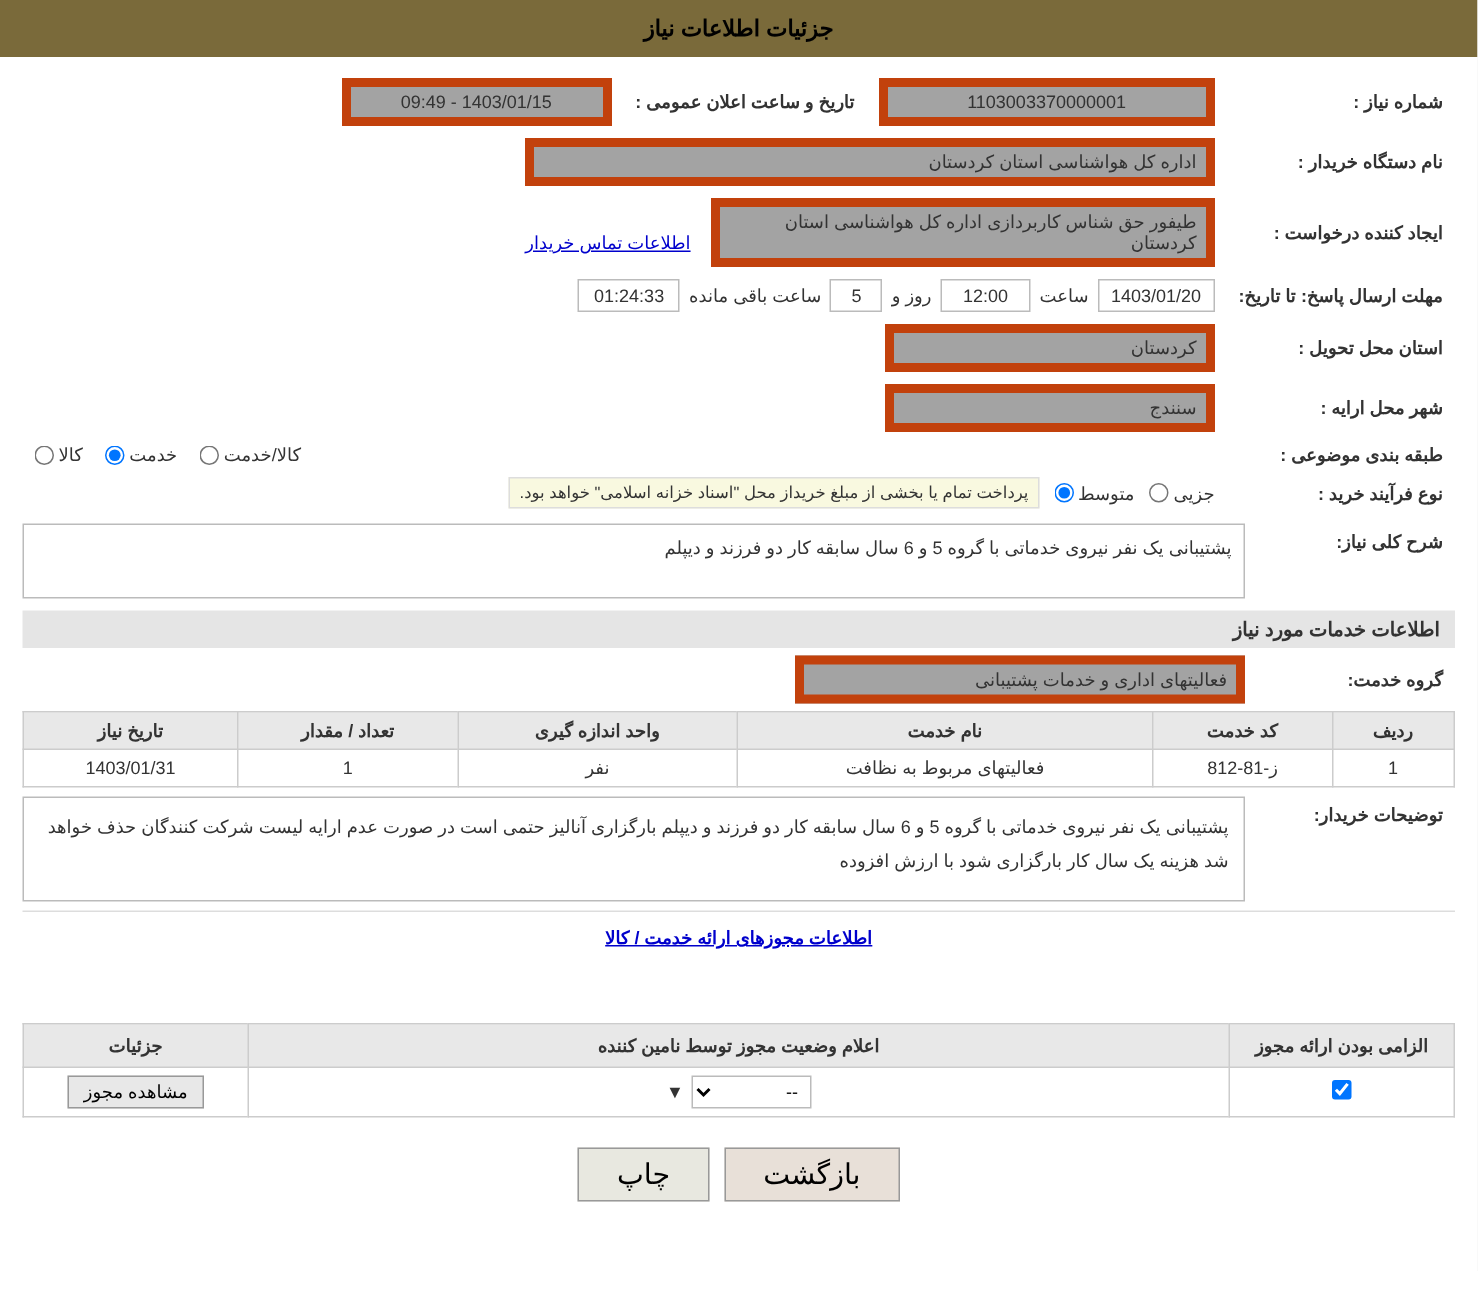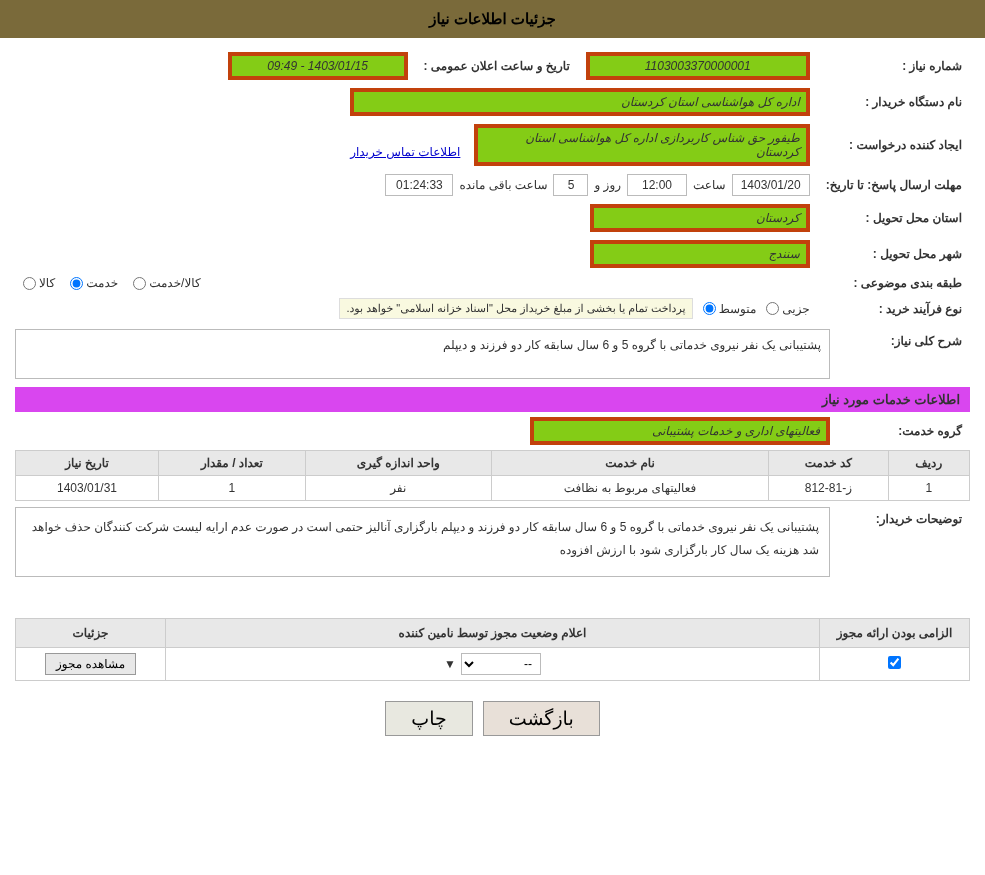--- a/index.html
+++ b/index.html
@@ -21,21 +21,21 @@
       color: #000000;
       text-align: center;
       padding: 10px;
       font-size: 15px;
       font-weight: bold;
     }
     .content-area {
       padding: 10px 15px;
     }
     .section-title {
-      background: #d946ef;
+      background: #e5e5e5;
       color: #333;
       font-weight: bold;
       font-size: 13px;
       padding: 5px 10px;
       margin: 8px 0 5px 0;
       text-align: right;
     }
     .info-table {
       width: 100%;
       border-collapse: collapse;
@@ -48,26 +48,25 @@
       text-align: right;
       color: #333;
       font-weight: bold;
       white-space: nowrap;
       width: 140px;
     }
     .value-cell {
       text-align: right;
     }
     .input-box {
-      border: 4px solid #c2410c;
-      background: #84cc16;
+      border: 6px solid #c2410c;
+      background: #a3a3a3;
       padding: 3px 6px;
       min-height: 22px;
       display: inline-block;
-      font-style: italic;
     }
     .input-medium {
       width: 200px;
     }
     .link-blue {
       color: #0000cc;
       text-decoration: underline;
       cursor: pointer;
     }
     .date-field {
@@ -248,21 +247,21 @@
           </div>
         </td>
       </tr>
       <tr>
         <td class="label-cell">استان محل تحویل :</td>
         <td class="value-cell" colspan="3">
           <div class="input-box input-medium" style="width:220px;">کردستان</div>
         </td>
       </tr>
       <tr>
-        <td class="label-cell">شهر محل تحویل :</td>
+        <td class="label-cell">شهر محل ارایه :</td>
         <td class="value-cell" colspan="3">
           <div class="input-box input-medium" style="width:220px;">سنندج</div>
         </td>
       </tr>
       <tr>
         <td class="label-cell">طبقه بندی موضوعی :</td>
         <td class="value-cell" colspan="3">
           <div class="radio-group" style="justify-content:flex-start; direction:rtl;">
             <label class="radio-item">
               <span>کالا</span>
@@ -337,20 +336,23 @@
       </tbody>
     </table>
 
     <div style="display:flex; align-items:flex-start; margin:6px 0;">
       <div class="col-label">توضیحات خریدار:</div>
       <div style="flex:1;">
         <div class="buyer-note">پشتیبانی یک نفر نیروی خدماتی با گروه 5 و 6 سال سابقه کار دو فرزند و دیپلم بارگزاری آنالیز حتمی است در صورت عدم ارایه لیست شرکت کنندگان حذف خواهد شد هزینه یک سال کار بارگزاری شود با ارزش افزوده</div>
       </div>
     </div>
 
+    <div style="text-align:center; padding:5px 0; border-top:1px solid #ddd; margin:5px 0;">
+      <span class="section-link">اطلاعات مجوزهای ارائه خدمت / کالا</span>
+    </div>
 
     <div style="height:30px;"></div>
 
     <table class="permit-table">
       <thead>
         <tr>
           <th style="width:150px;">الزامی بودن ارائه مجوز</th>
           <th>اعلام وضعیت مجوز توسط نامین کننده</th>
           <th style="width:150px;">جزئیات</th>
         </tr>

